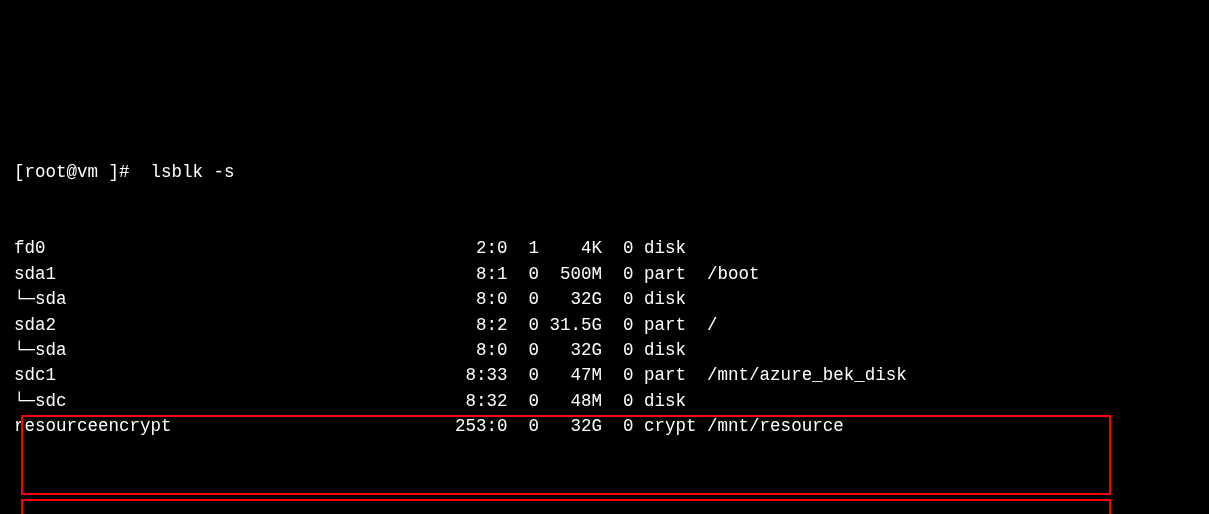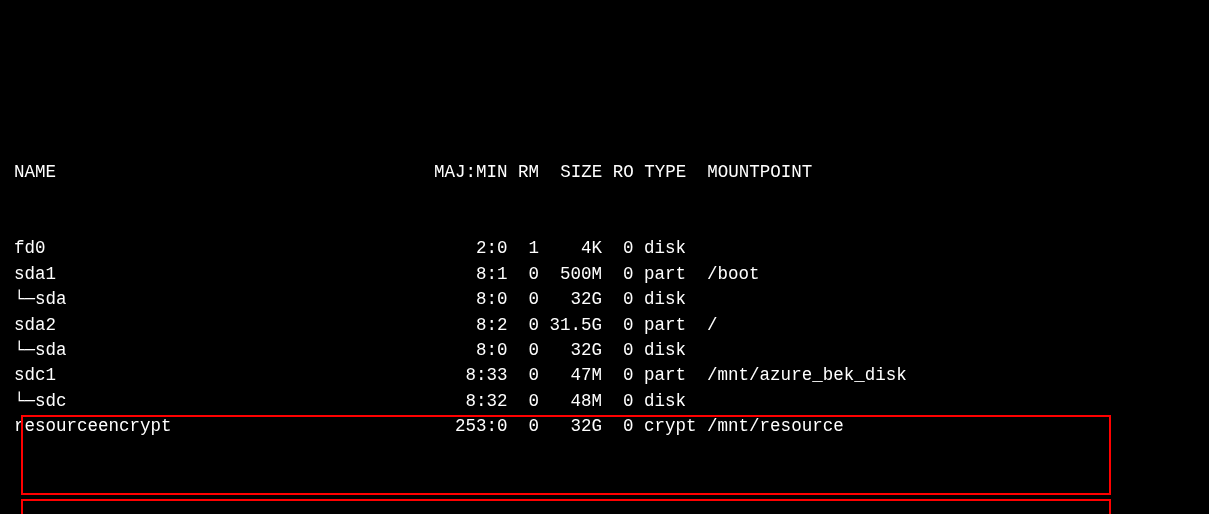--- a/index.html
+++ b/index.html
@@ -24,21 +24,21 @@
     pointer-events: none;
     box-sizing: border-box;
   }
 </style>
 </head>
 <body>
 
 
 
 <div class="terminal">
-  <div class="line"><span>NAME</span><span>                                    </span><span>MAJ:MIN</span> <span>RM</span>  <span>SIZE</span> <span>RO</span> <span>TYPE</span>  <span>MOUNTPOINT</span></div>
+  <div class="line">[root@vm ]#  lsblk -s</div>
   <div id="rows-container"><div class="line">fd0                                         2:0  1    4K  0 disk  </div><div class="line">sda1                                        8:1  0  500M  0 part  /boot</div><div class="line">└─sda                                       8:0  0   32G  0 disk  </div><div class="line">sda2                                        8:2  0 31.5G  0 part  /</div><div class="line">└─sda                                       8:0  0   32G  0 disk  </div><div class="line">sdc1                                       8:33  0   47M  0 part  /mnt/azure_bek_disk</div><div class="line">└─sdc                                      8:32  0   48M  0 disk  </div><div class="line">resourceencrypt                           253:0  0   32G  0 crypt /mnt/resource</div></div>
 
   <div class="highlight-box" id="hl1" style="top: 305px; left: 7px; width: 1090px; height: 80px;"></div>
   <div class="highlight-box" id="hl2" style="top: 389px; left: 7px; width: 1090px; height: 128px;"></div>
 </div>
 
 
 
 
 </body></html>

